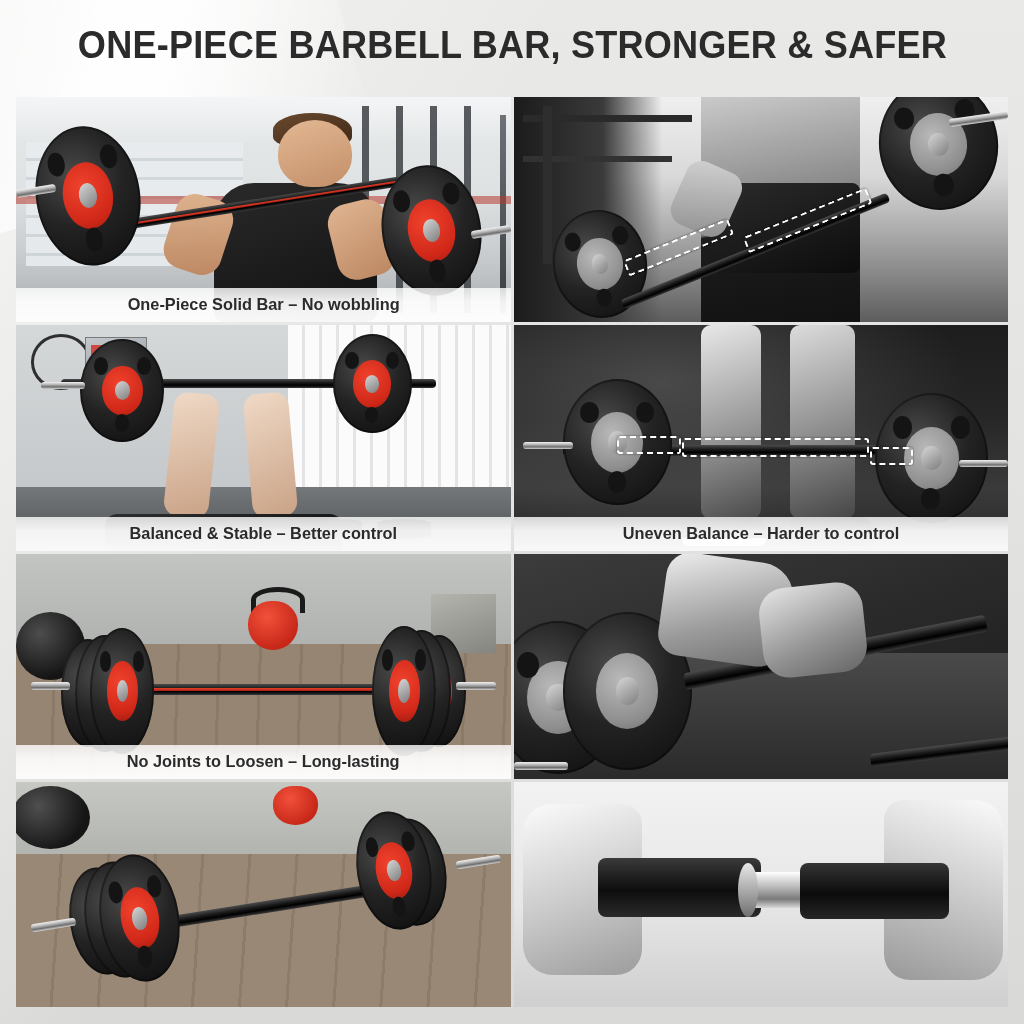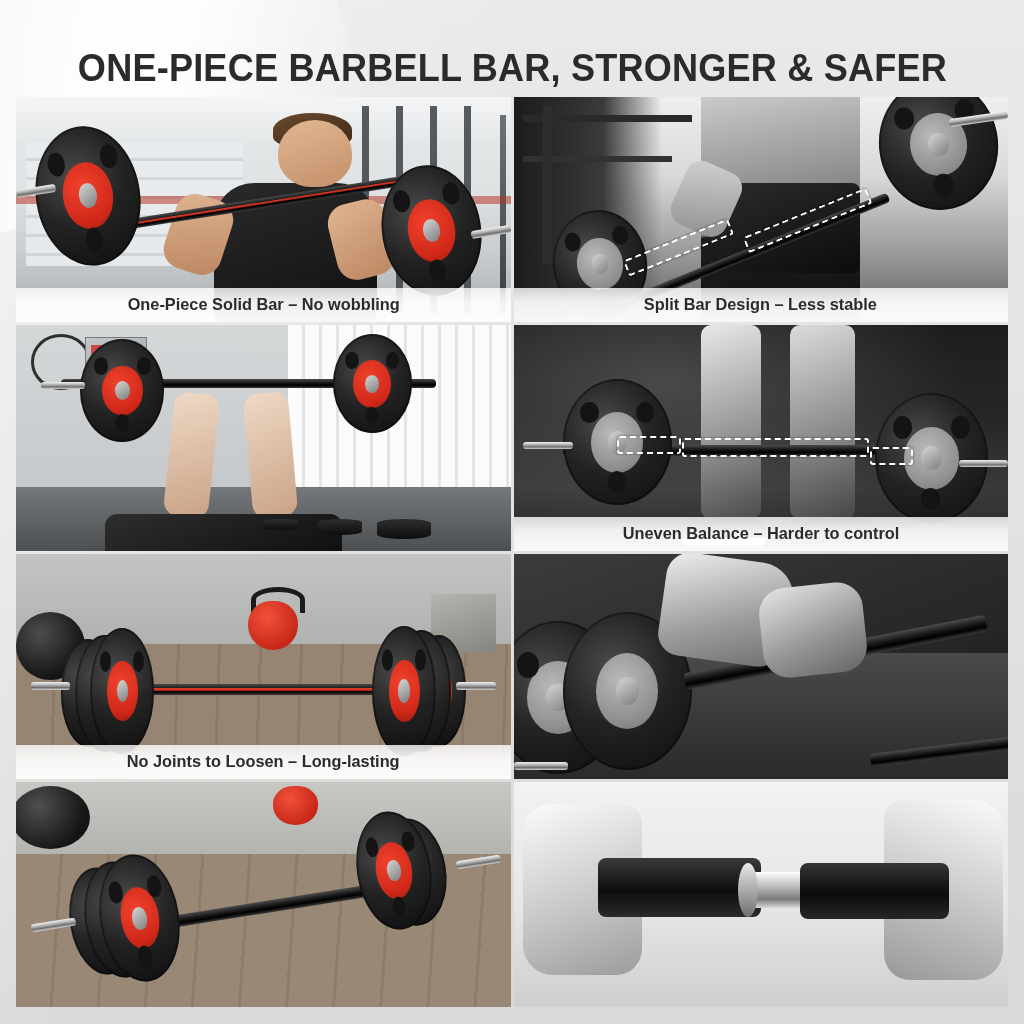--- a/index.html
+++ b/index.html
@@ -19,21 +19,21 @@
   
   #page:before{
     content:"";position:absolute;left:-80px;top:-40px;width:430px;height:230px;
     background:linear-gradient(118deg, rgba(255,255,255,0) 0%, rgba(255,255,255,.95) 42%, rgba(255,255,255,.95) 56%, rgba(255,255,255,0) 100%);
     transform:rotate(-16deg);pointer-events:none;
   }
 
   
   .header{
     position:absolute;left:0;top:0;width:1024px;height:90px;
-    display:flex;align-items:flex-end;justify-content:center;
+    display:flex;align-items:center;justify-content:center;
   }
   .title{
     font-family:"Liberation Sans", sans-serif;
     font-weight:bold;font-size:38px;letter-spacing:.2px;
     color:#2b2b2b;text-align:center;
     transform:scaleX(.95);
     white-space:nowrap;
   }
 
   
@@ -304,23 +304,20 @@
             <div class="hole" style="left:16%;top:18%"></div>
             <div class="hole" style="right:16%;top:18%"></div>
             <div class="hole" style="left:41%;bottom:10%"></div>
             <div class="core"></div>
           </div>
           <div class="bar" style="left:20%;top:66%;width:58%;height:10px;transform:rotate(-22deg);"></div>
           <div class="sleeve" style="right:0%;top:8%;width:12%;height:8px;transform:rotate(-8deg);"></div>
           <div class="dash" style="left:22%;top:63%;width:22%;height:13px;transform:rotate(-22deg);"></div>
           <div class="dash" style="left:46%;top:51%;width:26%;height:13px;transform:rotate(-22deg);"></div>
         </div>
-        <div class="caption">
-          <span class="caption-text">Split Bar Design – Less stable</span>
-        </div>
       </div>
     </div>
 
     <div class="row">
 
       <div class="panel">
         <div class="scene p3">
           <div class="wall"></div>
             <div class="blinds"></div>
           <div class="racket"></div>
@@ -342,20 +339,23 @@
             <div class="hole" style="left:16%;top:18%"></div>
             <div class="hole" style="right:16%;top:18%"></div>
             <div class="hole" style="left:41%;bottom:10%"></div>
             <div class="core"></div>
           </div>
           <div class="sleeve" style="left:5%;top:25%;width:9%;height:7px;"></div>
           <div class="stack" style="right:16%;bottom:5%;width:11%;height:9%;"></div>
           <div class="stack" style="right:30%;bottom:7%;width:9%;height:7%;"></div>
           <div class="stack" style="right:43%;bottom:9%;width:7%;height:5%;"></div>
         </div>
+        <div class="caption">
+          <span class="caption-text">Balanced &amp; Stable – Better control</span>
+        </div>
       </div>
 
       <div class="panel">
         <div class="scene p4 gray">
           <div class="bg"></div>
           <div class="legL"></div>
             <div class="legR"></div>
           <div class="shoeL"></div>
             <div class="shoeR"></div>
           <div class="bar thebar"></div>

